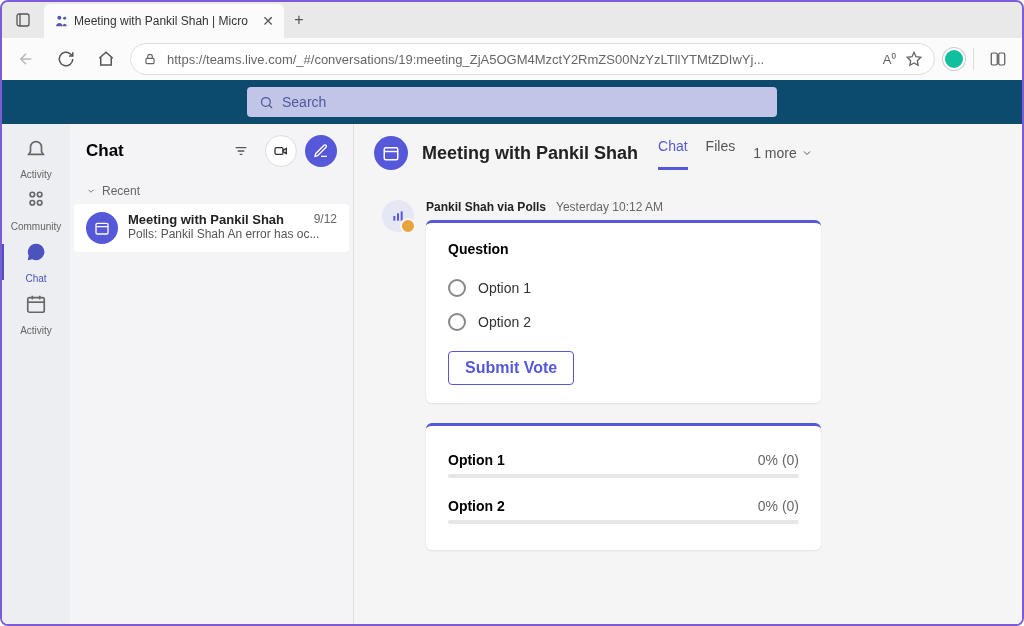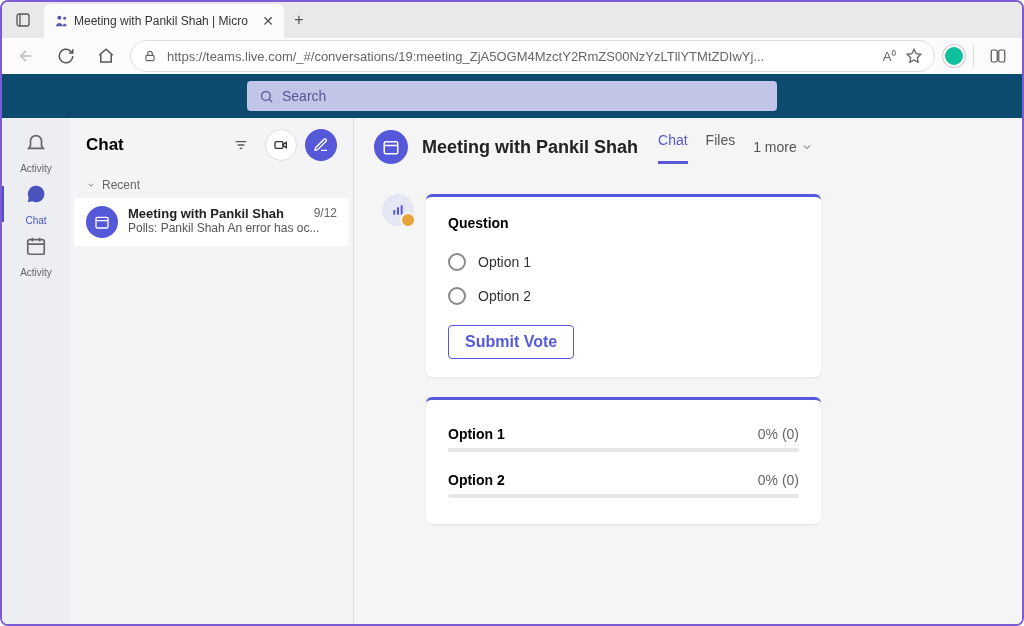--- a/index.html
+++ b/index.html
@@ -7,21 +7,21 @@
 .window-frame { width: 100%; height: 100%; border: 2px solid #7d5bd6; border-radius: 8px; display: flex; flex-direction: column; background: #e6e6e6; overflow: hidden; }
 
 .titlebar { height: 36px; display: flex; align-items: center; background: #e9e9e9; }
 .tab-control { width: 42px; height: 36px; display: flex; align-items: center; justify-content: center; }
 .browser-tab { background: #fbfbfb; height: 34px; margin-top: 2px; border-radius: 6px 6px 0 0; display: flex; align-items: center; padding: 0 10px; gap: 4px; width: 240px; }
 .browser-tab .favicon { width: 16px; height: 16px; color: #5558af; }
 .browser-tab .title { font-size: 12px; color: #333; white-space: nowrap; overflow: hidden; text-overflow: ellipsis; flex: 1; }
 .browser-tab .close { font-size: 14px; color: #555; }
 .new-tab { width: 30px; display: flex; justify-content: center; align-items: center; color: #555; font-size: 16px; }
 
-.toolbar { height: 36px; background: #fbfbfb; display: flex; align-items: center; padding: 0 8px; gap: 8px; }
+.toolbar { height: 42px; background: #fbfbfb; display: flex; align-items: center; padding: 0 8px; gap: 8px; }
 .toolbar .tb-btn { width: 32px; height: 32px; display: flex; align-items: center; justify-content: center; color: #555; border-radius: 4px; }
 .toolbar .tb-btn.disabled { color: #bbb; }
 .address { flex: 1; height: 32px; background: #fff; border: 1px solid #ddd; border-radius: 16px; display: flex; align-items: center; padding: 0 12px; gap: 10px; color: #666; font-size: 13px; overflow: hidden; white-space: nowrap; }
 .address .url-text { flex: 1; overflow: hidden; text-overflow: ellipsis; }
 .profile-dot { width: 22px; height: 22px; border-radius: 50%; background: #0fbf9e; border: 2px solid #fff; box-shadow: 0 0 0 1px #ccc; }
 
 .content { flex: 1; display: flex; flex-direction: column; background: #fff; }
 .teams-header { height: 44px; background: #0c4a6e; display: flex; align-items: center; justify-content: center; }
 .search-bar { width: 530px; height: 30px; background: #c1c5e8; border-radius: 4px; display: flex; align-items: center; padding: 0 12px; gap: 8px; color: #545795; font-size: 14px; }
 
@@ -156,20 +156,29 @@
     </div>
 
     <div class="teams-body">
       <div class="app-rail">
         <div class="rail-item">
           <svg viewBox="0 0 24 24" fill="none" stroke="currentColor" stroke-width="1.8">
               <path d="M18 16v-5a6 6 0 1 0-12 0v5l-2 3h16z"></path>
             </svg>
           <span>Activity</span>
         </div>
+        <div class="rail-item">
+          <svg viewBox="0 0 24 24" fill="none" stroke="currentColor" stroke-width="1.8">
+              <circle cx="8" cy="6" r="2.5"></circle>
+              <circle cx="16" cy="6" r="2.5"></circle>
+              <circle cx="8" cy="15" r="2.5"></circle>
+              <circle cx="16" cy="15" r="2.5"></circle>
+            </svg>
+          <span>Community</span>
+        </div>
         <div class="rail-item active">
           <svg viewBox="0 0 24 24" fill="currentColor">
               <path d="M12 3a9 9 0 0 0-8 13l-1 5 5-1a9 9 0 1 0 4-17z"></path>
             </svg>
           <span>Chat</span>
         </div>
         <div class="rail-item">
           <svg viewBox="0 0 24 24" fill="none" stroke="currentColor" stroke-width="1.8">
               <rect x="3" y="5" width="18" height="16" rx="2"></rect>
               <line x1="3" y1="10" x2="21" y2="10"></line>
@@ -250,20 +259,21 @@
         <div class="messages">
           <div class="msg-row">
             <div class="msg-avatar">
                 <svg width="16" height="16" viewBox="0 0 24 24" fill="currentColor">
                   <rect x="5" y="12" width="3" height="7"></rect>
                   <rect x="10.5" y="8" width="3" height="11"></rect>
                   <rect x="16" y="5" width="3" height="14"></rect>
                 </svg>
               </div>
             <div class="msg-body">
+              <div class="msg-meta"><b>Pankil Shah via Polls</b><span>Yesterday 10:12 AM</span></div>
               <div class="poll-card">
                 <div class="poll-q">Question</div>
                 <div class="poll-option">
                     <span class="radio"></span>
                     <span>Option 1</span>
                   </div>
                 <div class="poll-option">
                     <span class="radio"></span>
                     <span>Option 2</span>
                   </div>

